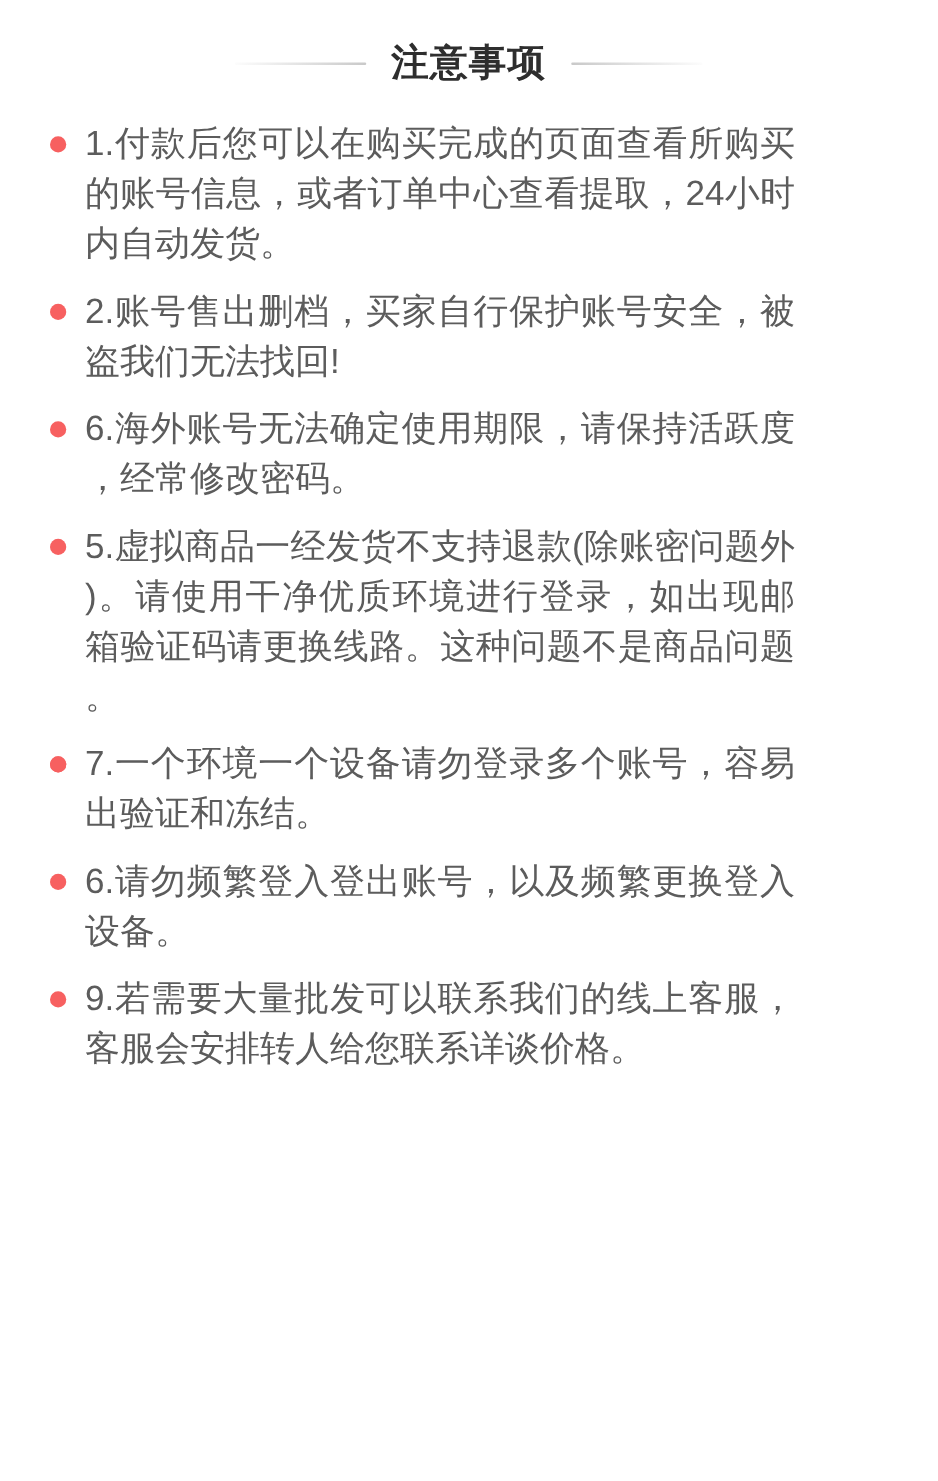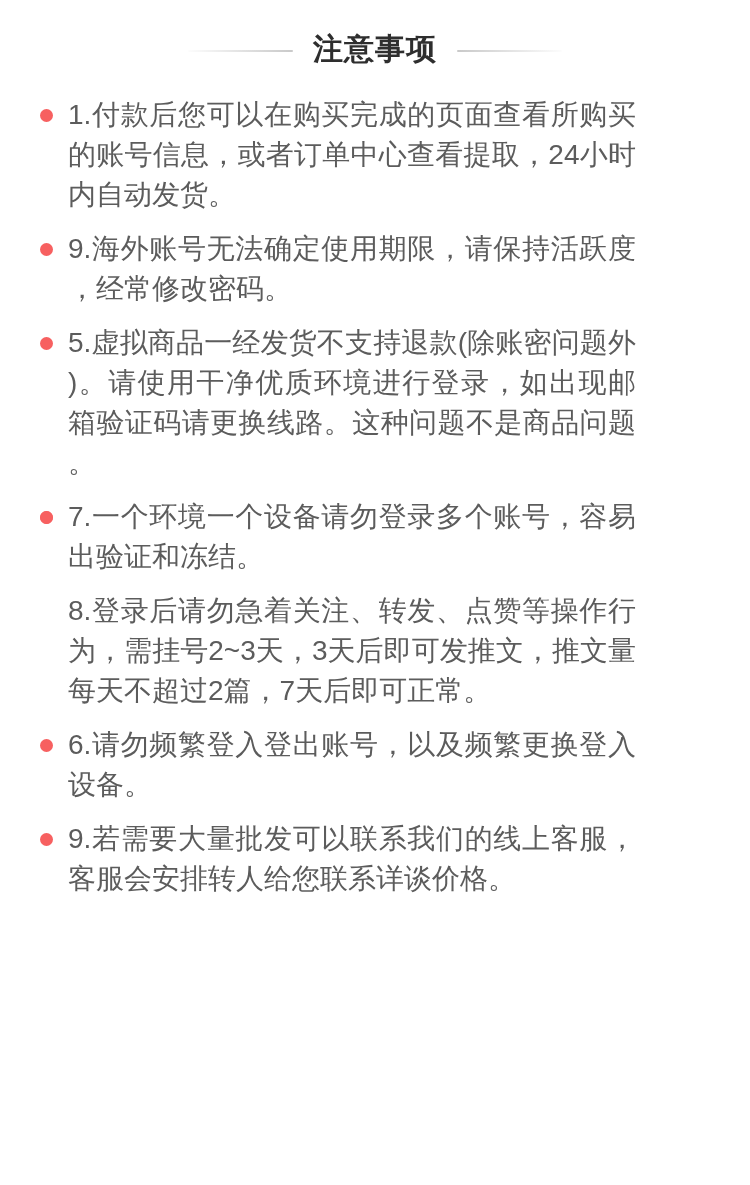--- a/index.html
+++ b/index.html
@@ -16,21 +16,20 @@
     background: #ffffff;
     padding-top: 33px;
   }
   .title-row {
     display: flex;
     align-items: center;
     justify-content: center;
     gap: 20px;
     height: 36px;
     margin-bottom: 26px;
-    font-family: Liberation Mono, monospace;
   }
   .title-line {
     width: 105px;
     height: 2px;
     border-radius: 1px;
   }
   .title-line.left {
     background: linear-gradient(to right, rgba(201,201,201,0.05), var(--line-color, #c9c9c9));
   }
   .title-line.right {
@@ -79,44 +78,45 @@
     <span class="title-line right"></span>
   </div>
 
   <div class="notice-list">
 
     <div class="notice-item">
       <span class="bullet-dot"></span>
       <span>1.付款后您可以在购买完成的页面查看所购买的账号信息，或者订单中心查看提取，24小时内自动发货。</span>
     </div>
 
+    <div class="notice-item">
+      <span class="bullet-dot"></span>
+      <span>2.账号售出删档，买家自行保护账号安全，被盗我们无法找回!</span>
+    </div>
 
     <div class="notice-item">
       <span class="bullet-dot"></span>
-      <span>9.海外账号无法确定使用期限，请保持活跃度，经常修改密码。</span>
+      <span>6.海外账号无法确定使用期限，请保持活跃度，经常修改密码。</span>
     </div>
 
 
     <div class="notice-item">
       <span class="bullet-dot"></span>
       <span>5.虚拟商品一经发货不支持退款(除账密问题外)。请使用干净优质环境进行登录，如出现邮箱验证码请更换线路。这种问题不是商品问题。</span>
     </div>
 
     <div class="notice-item">
       <span class="bullet-dot"></span>
     </div>
 
     <div class="notice-item">
       <span class="bullet-dot"></span>
       <span>7.一个环境一个设备请勿登录多个账号，容易出验证和冻结。</span>
     </div>
 
-    <div class="notice-item">
-      <span>8.登录后请勿急着关注、转发、点赞等操作行为，需挂号2~3天，3天后即可发推文，推文量每天不超过2篇，7天后即可正常。</span>
-    </div>
 
     <div class="notice-item">
       <span class="bullet-dot"></span>
       <span>6.请勿频繁登入登出账号，以及频繁更换登入设备。</span>
     </div>
 
     <div class="notice-item">
       <span class="bullet-dot"></span>
       <span>9.若需要大量批发可以联系我们的线上客服，客服会安排转人给您联系详谈价格。</span>
     </div>

